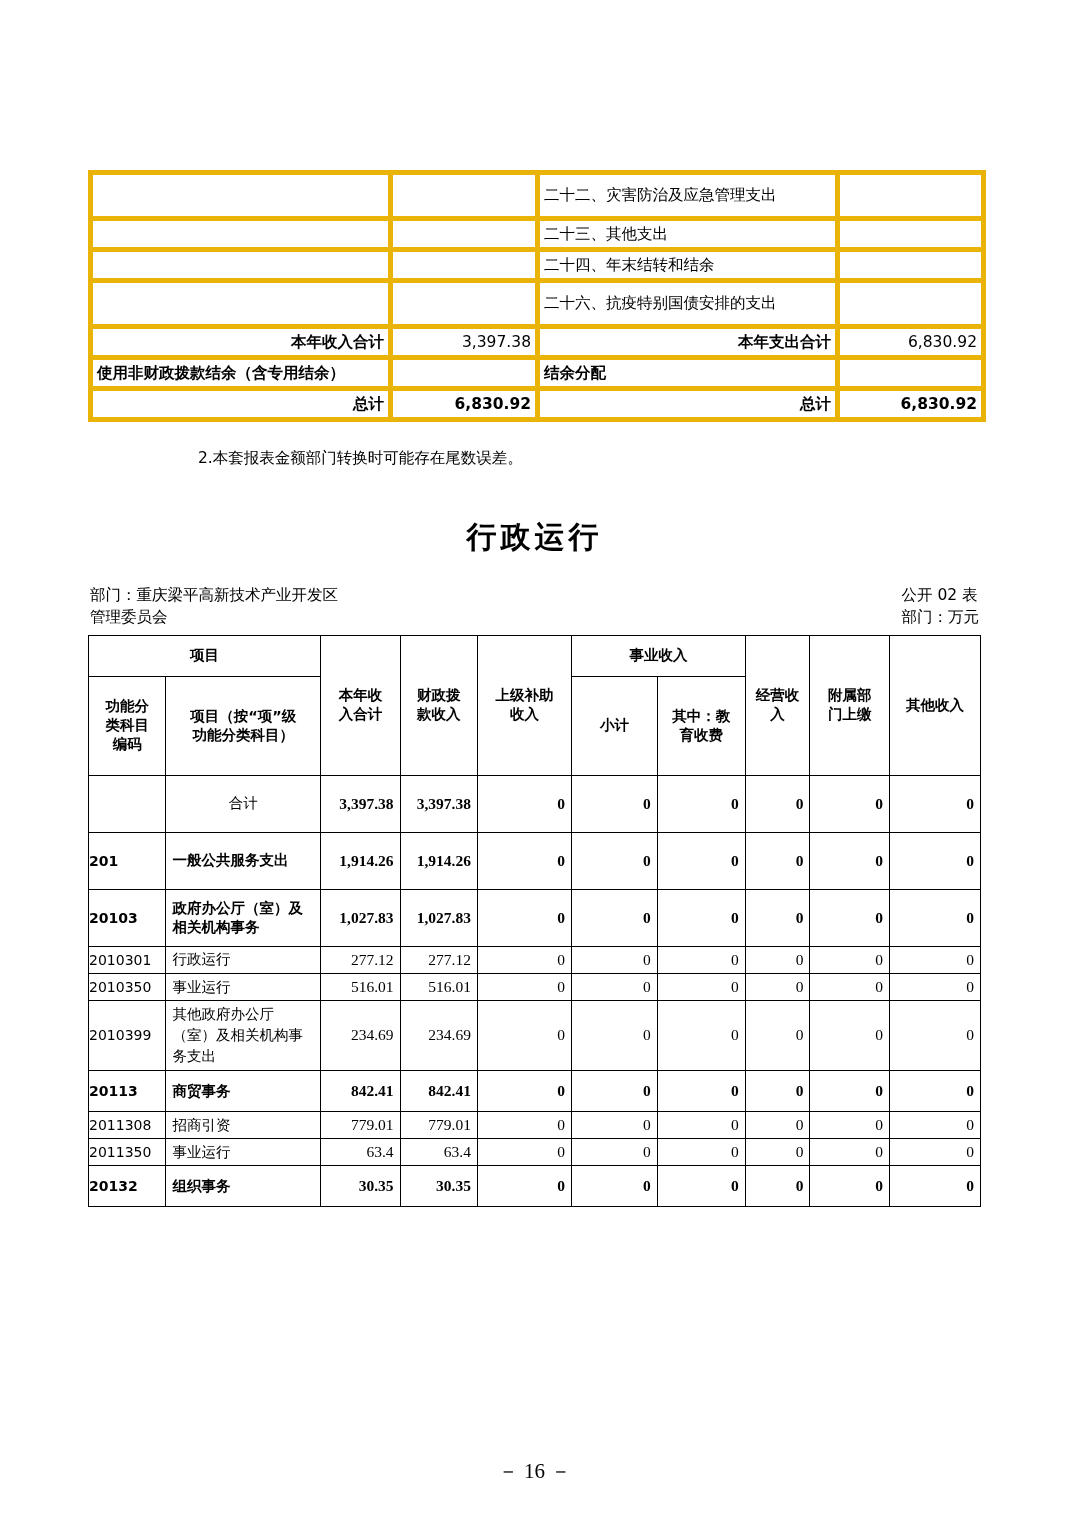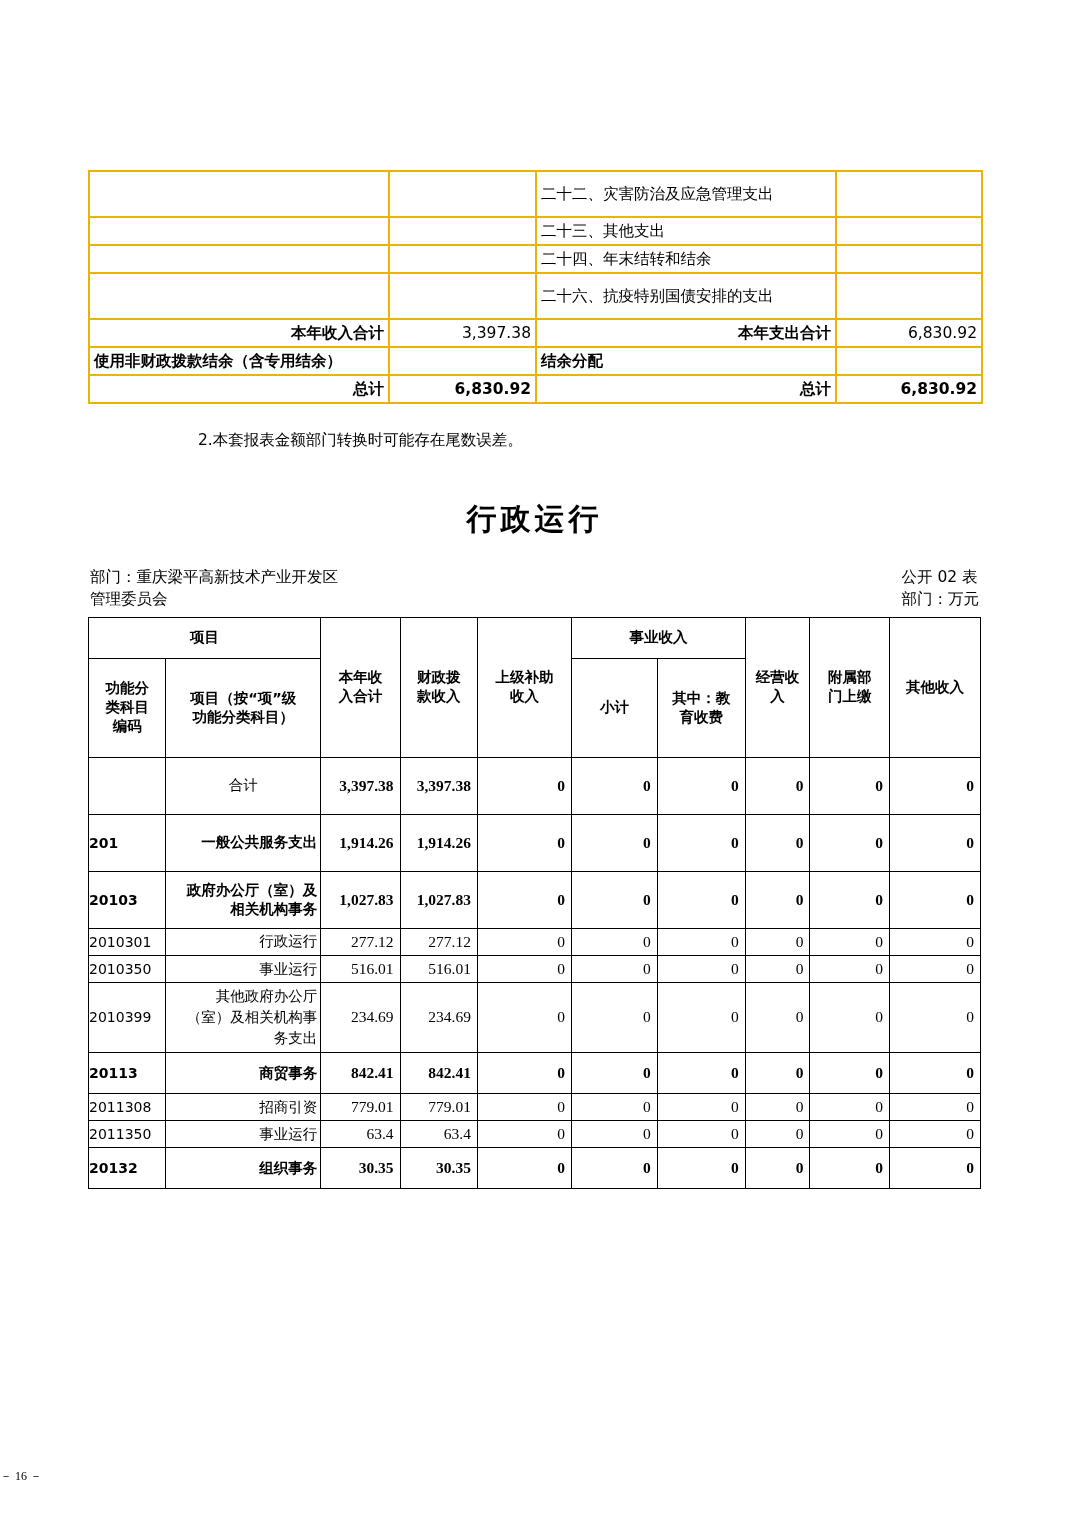--- a/index.html
+++ b/index.html
@@ -23,21 +23,21 @@
     padding: 170px 88px 0 88px;
   }
 
   
   table.grid {
     border-collapse: collapse;
     width: 100%;
     table-layout: fixed;
   }
   table.grid td, table.grid th {
-    border: 2px solid #eab308;
+    border: 5px solid #eab308;
     padding: 2px 4px;
     font-size: 15.5px;
     line-height: 1.35;
     vertical-align: middle;
     font-family: "DejaVu Sans", "Liberation Sans", sans-serif;
   }
   .t1 td { height: 22px; }
   .num { text-align: right; font-family: "Liberation Serif", serif; font-size: 16px; }
   .ctr { text-align: right; }
   .b   { font-weight: bold; }
@@ -93,33 +93,33 @@
   }
   table.t2 .hdr { font-weight: bold; }
   table.t2 td.v {
     font-family: "Liberation Serif", serif;
     font-size: 15.5px;
     text-align: right;
     padding-right: 6px;
   }
   table.t2 td.v.bold { font-weight: bold; }
   table.t2 td.code { text-align: left; padding-left: 0; font-size: 14px; }
-  table.t2 td.name { text-align: right; padding-left: 6px; }
+  table.t2 td.name { text-align: left; padding-left: 6px; }
   table.t2 td.name.bold, table.t2 td.code.bold { font-weight: bold; }
   .rowtall td { height: 50px; }
   .rowmid td { height: 34px; }
 
   
   .pageno {
     position: absolute;
     bottom: 30px;
     left: 0;
     width: 1069px;
-    text-align: left;
-    font-size: 12px;
+    text-align: center;
+    font-size: 21px;
     font-family: "Liberation Serif", serif;
   }
 </style>
 </head>
 <body>
 
 <div class="page">
 
   <table class="grid t1">
     <colgroup>

